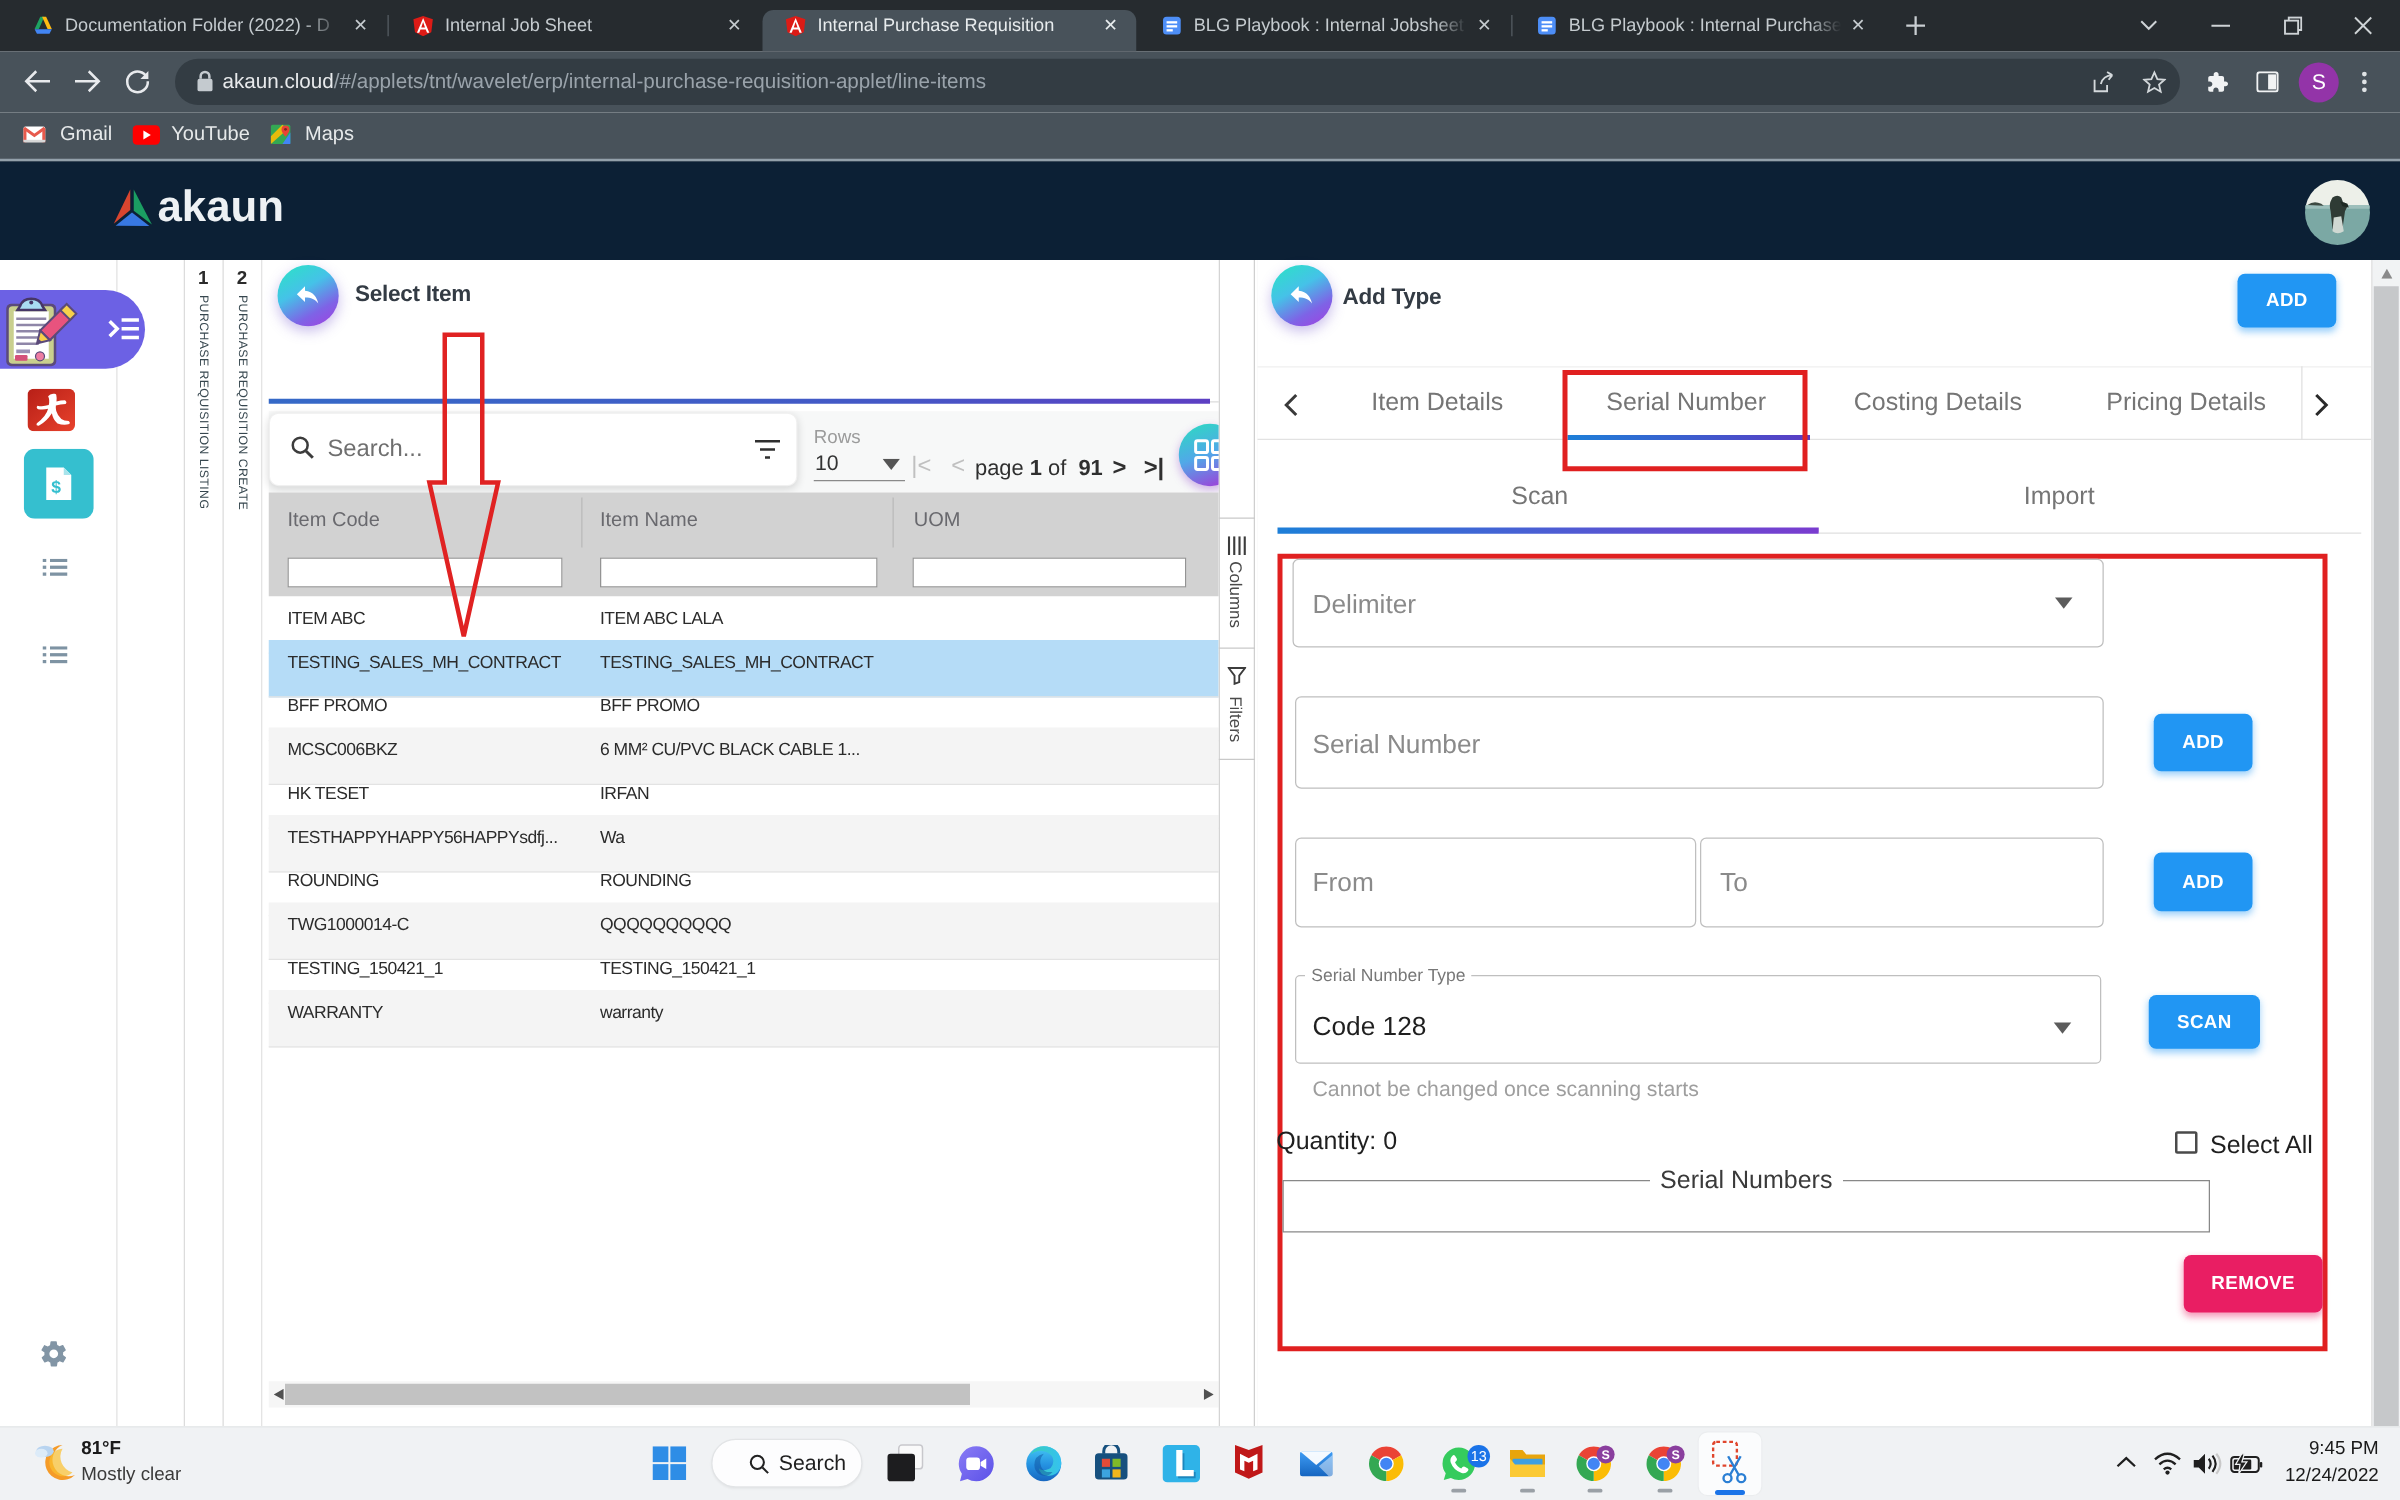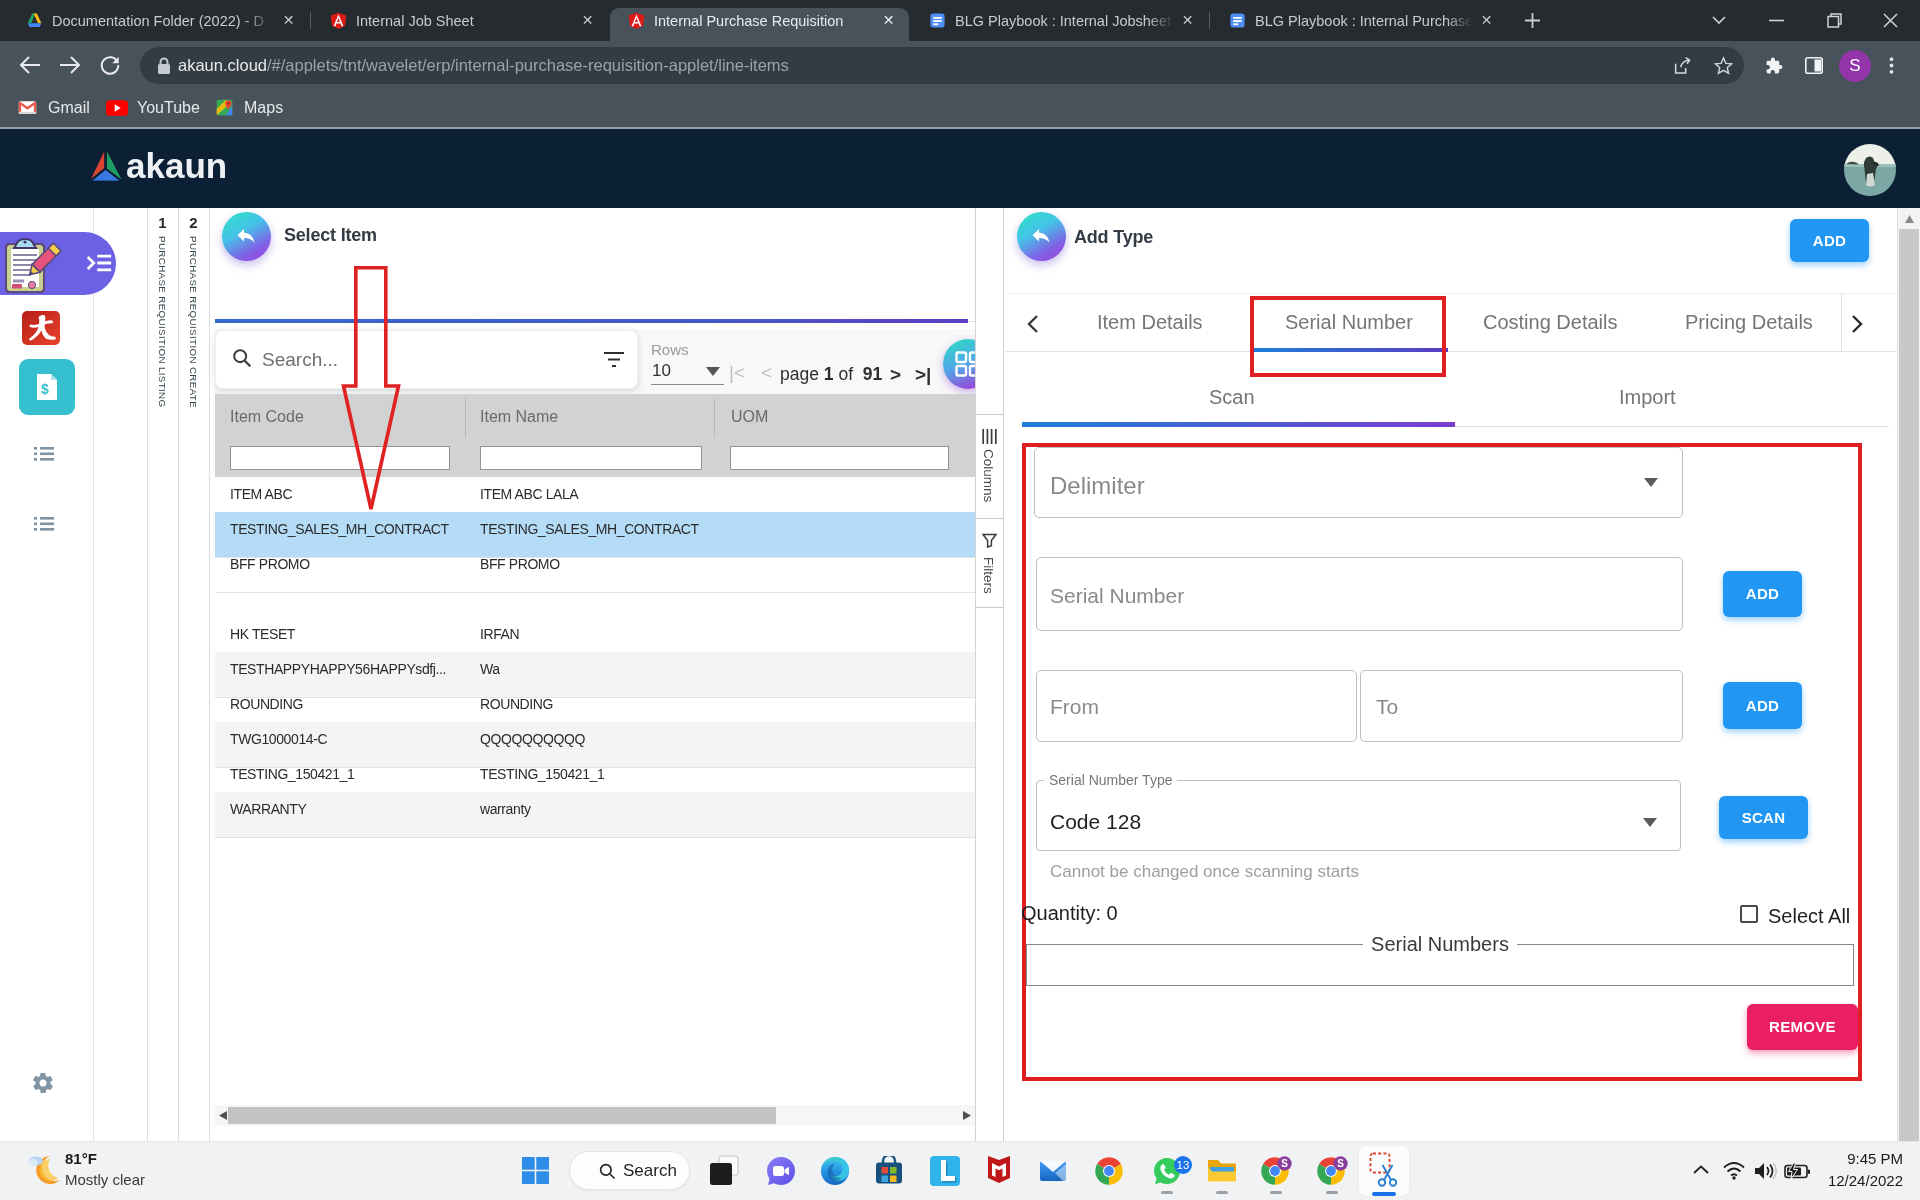--- a/index.html
+++ b/index.html
@@ -404,20 +404,24 @@
         <div class="c2">ITEM ABC LALA</div>
       </div>
     <div class="trow" style="top:304px; background:#b5dcf7;">
         <div class="c1">TESTING_SALES_MH_CONTRACT</div>
         <div class="c2">TESTING_SALES_MH_CONTRACT</div>
       </div>
     <div class="trow" style="top:339px">
         <div class="c1">BFF PROMO</div>
         <div class="c2">BFF PROMO</div>
       </div>
+    <div class="trow" style="top:374px; background:#f4f4f4;">
+        <div class="c1">MCSC006BKZ</div>
+        <div class="c2">6 MM² CU/PVC BLACK CABLE 1...</div>
+      </div>
     <div class="trow" style="top:409px">
         <div class="c1">HK TESET</div>
         <div class="c2">IRFAN</div>
       </div>
     <div class="trow" style="top:444px; background:#f4f4f4;">
         <div class="c1">TESTHAPPYHAPPY56HAPPYsdfj...</div>
         <div class="c2">Wa</div>
       </div>
     <div class="trow" style="top:479px">
         <div class="c1">ROUNDING</div>
@@ -489,21 +493,21 @@
     <div class="redbox" style="left:244px; top:88px; width:196px; height:81px;"></div>
 
     <div class="tablbl" style="left:203px; top:178px;">Scan</div>
     <div class="tablbl" style="left:613px; top:178px;">Import</div>
     <div class="abs" style="left:16px; top:214px; width:433px; height:5px; background:linear-gradient(90deg,#1d7fd8,#7a3ccf);"></div>
     <div class="abs" style="left:449px; top:218px; width:434px; height:1px; background:#e0e0e0;"></div>
 
     <div class="redbox" style="left:16px; top:235px; width:840px; height:638px;"></div>
 
     <div class="inbox" style="left:28px; top:239px; width:649px; height:71px;"></div>
-    <div class="inlbl" style="left:44px; top:264px; font-size:24px;">Delimiter</div>
+    <div class="inlbl" style="left:44px; top:264px; font-size:21px;">Delimiter</div>
     <div class="caret" style="left:638px; top:270px;"></div>
 
     <div class="inbox" style="left:30px; top:349px; width:647px; height:74px;"></div>
     <div class="inlbl" style="left:44px; top:376px; font-size:21px;">Serial Number</div>
     <div class="bluebtn" style="left:717px; top:363px; width:79px; height:46px; line-height:46px;">ADD</div>
 
     <div class="inbox" style="left:30px; top:462px; width:321px; height:72px;"></div>
     <div class="inbox" style="left:354px; top:462px; width:323px; height:72px;"></div>
     <div class="inlbl" style="left:44px; top:487px; font-size:21px;">From</div>
     <div class="inlbl" style="left:370px; top:487px; font-size:21px;">To</div>
@@ -513,21 +517,21 @@
     <div class="abs" style="left:38px; top:564px; background:#fff; padding:0 5px; font-size:14px; color:#777;">Serial Number Type</div>
     <div class="abs" style="left:44px; top:602px; font-size:21px; color:#1f1f1f;">Code 128</div>
     <div class="caret" style="left:637px; top:610px;"></div>
     <div class="bluebtn" style="left:713px; top:588px; width:89px; height:43px; line-height:43px;">SCAN</div>
 
     <div class="abs" style="left:44px; top:654px; font-size:17px; color:#9e9e9e;">Cannot be changed once scanning starts</div>
     <div class="abs" style="left:15px; top:694px; font-size:20px; color:#1f1f1f;">Quantity: 0</div>
     <div class="abs" style="left:734px; top:697px; width:18px; height:18px; border:2px solid #4a4a4a; border-radius:2px;"></div>
     <div class="abs" style="left:762px; top:697px; font-size:20px; color:#1f1f1f;">Select All</div>
 
-    <fieldset style="position:absolute; left:20px; top:725px; width:828px; height:53px; border:1px solid #888; border-radius:0;">
+    <fieldset style="position:absolute; left:20px; top:725px; width:742px; height:53px; border:1px solid #888; border-radius:0;">
       <legend style="margin:0 auto; padding:0 8px; font-size:20px; color:#3a3a3a;">Serial Numbers</legend>
     </fieldset>
 
     <div class="abs" style="left:741px; top:796px; width:111px; height:46px; background:#e91e63; border-radius:6px; color:#fff; font-weight:bold; font-size:15px; text-align:center; line-height:46px; letter-spacing:0.3px; box-shadow:0 3px 6px rgba(233,30,99,.45);">REMOVE</div>
   </div>
   <div id="rscroll">
     <svg style="position:absolute;left:7px;top:7px;" width="9" height="8" viewBox="0 0 9 8">
         <path fill="#8a8a8a" d="M4.5 0 L9 8 H0 Z"></path>
       </svg>
   </div>

